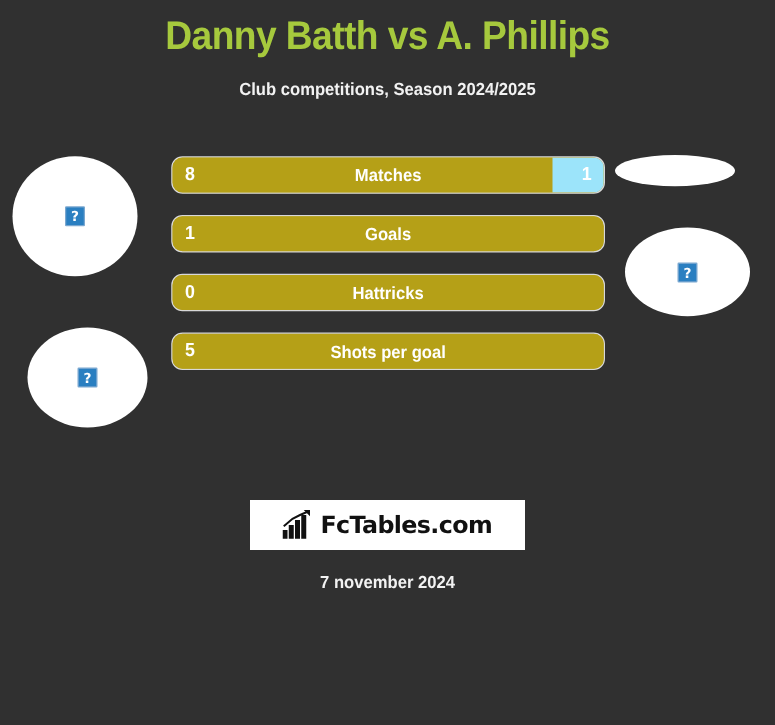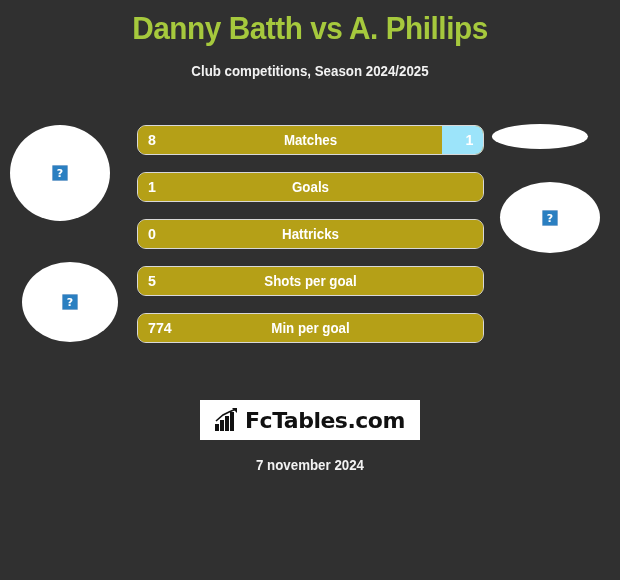--- a/index.html
+++ b/index.html
@@ -156,21 +156,21 @@
     width: 220px;
     height: 40px;
     background: #ffffff;
     display: flex;
     align-items: center;
     justify-content: center;
     gap: 4px;
   }
   .logo-text {
     color: #111111;
-    font-size: 22px;
+    font-size: 19px;
     font-weight: bold;
     letter-spacing: -0.5px;
     font-family: "DejaVu Sans", sans-serif;
   }
   .logo-chart {
     display: block;
   }
 
   
   .footer-date {
@@ -231,26 +231,20 @@
     </div>
 
 
     <div class="bar-row">
       <div class="bar-fill-home" style="width:100%"></div>
       <div class="bar-val-home">5</div>
       <div class="bar-label">Shots per goal</div>
       <div class="bar-val-away"></div>
     </div>
 
-    <div class="bar-row">
-      <div class="bar-fill-home" style="width:100%"></div>
-      <div class="bar-val-home">774</div>
-      <div class="bar-label">Min per goal</div>
-      <div class="bar-val-away"></div>
-    </div>
 
   </div>
 
   <div class="logo">
     <svg class="logo-chart" width="26" height="24" viewBox="0 0 26 24">
       <rect x="0" y="16" width="4" height="7" fill="#111111"></rect>
       <rect x="5" y="12" width="4" height="11" fill="#111111"></rect>
       <rect x="10" y="8" width="4" height="15" fill="#111111"></rect>
       <rect x="15" y="4" width="4" height="19" fill="#111111"></rect>
       <path d="M1 13 L8 7 L14 4 L21 1" stroke="#111111" stroke-width="1.6" fill="none"></path>

